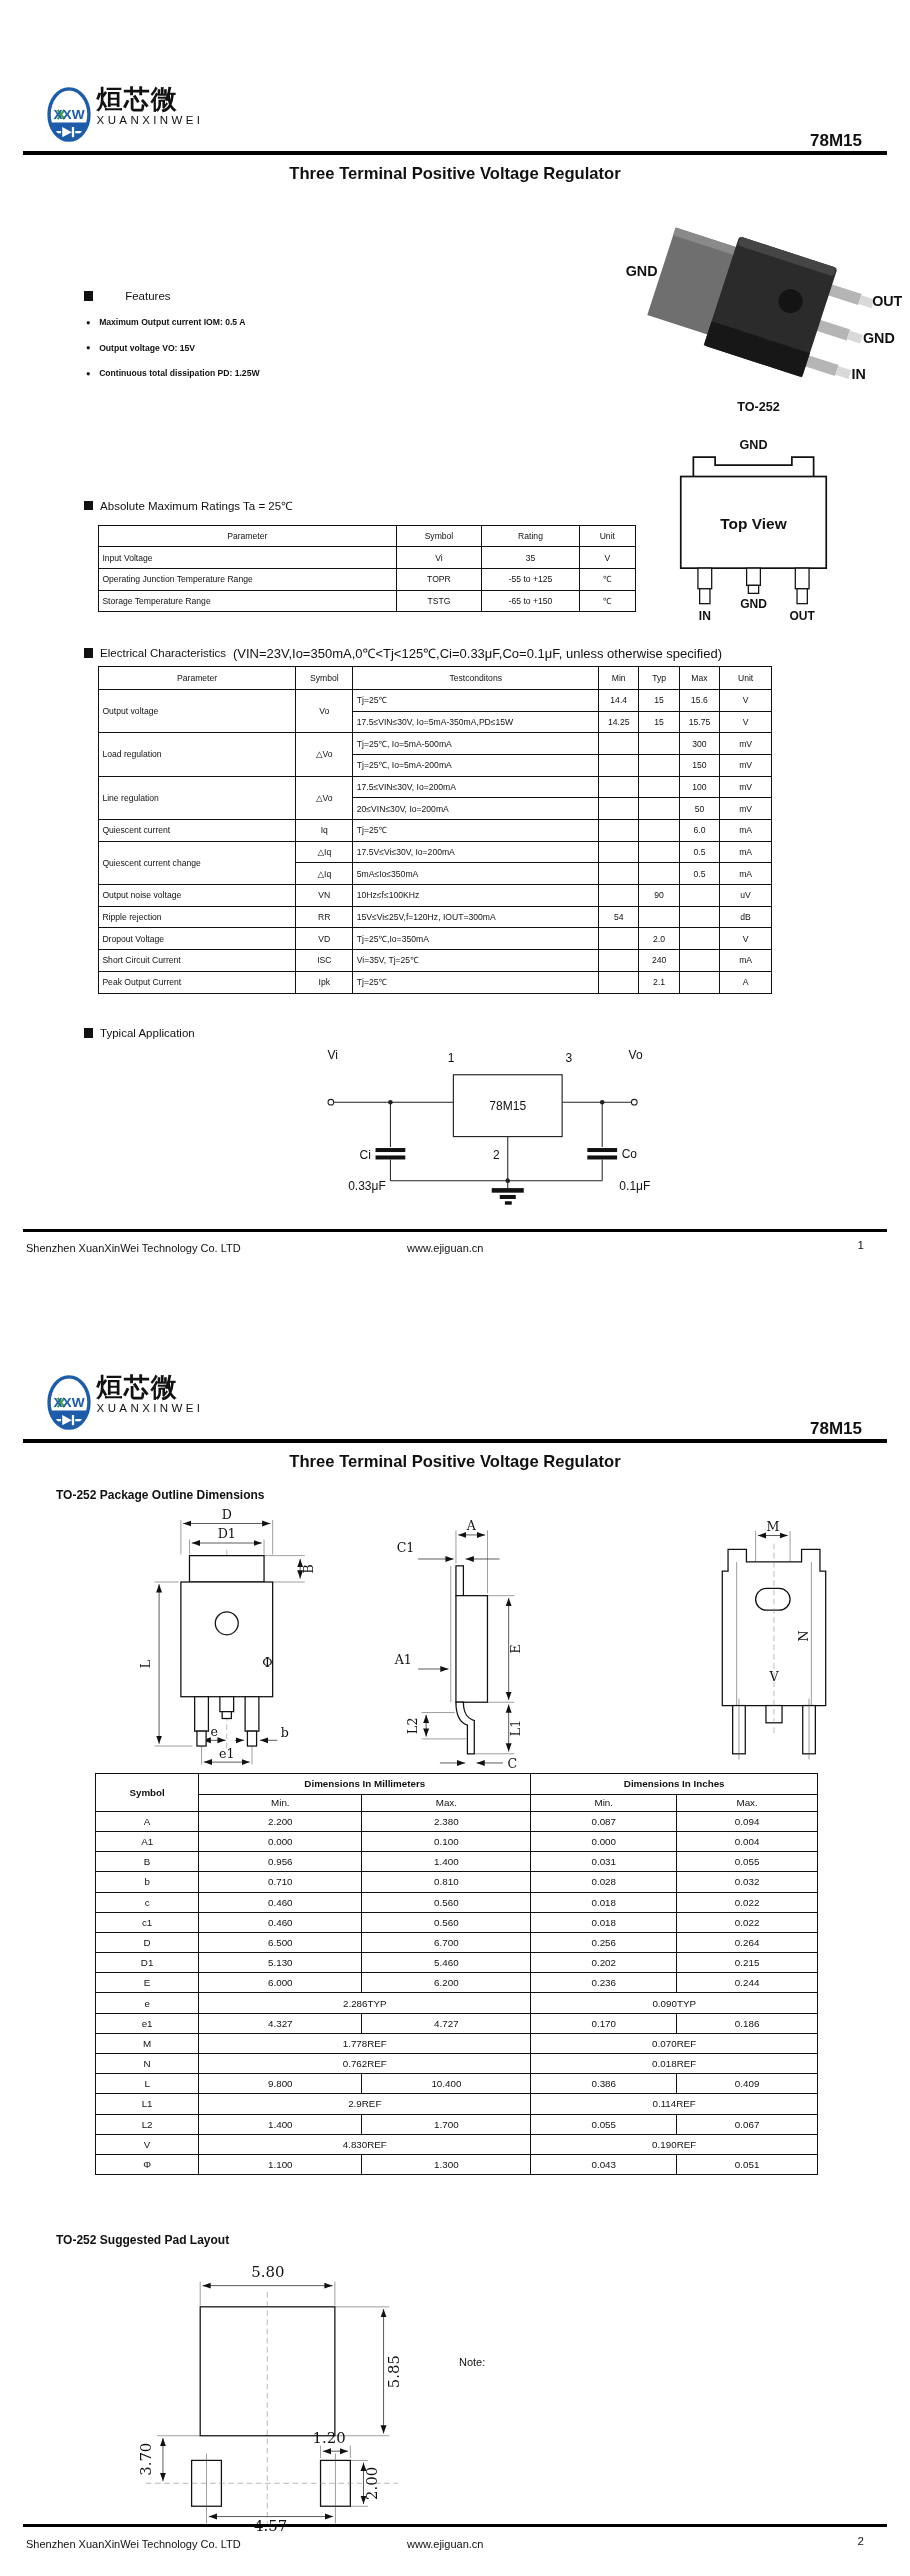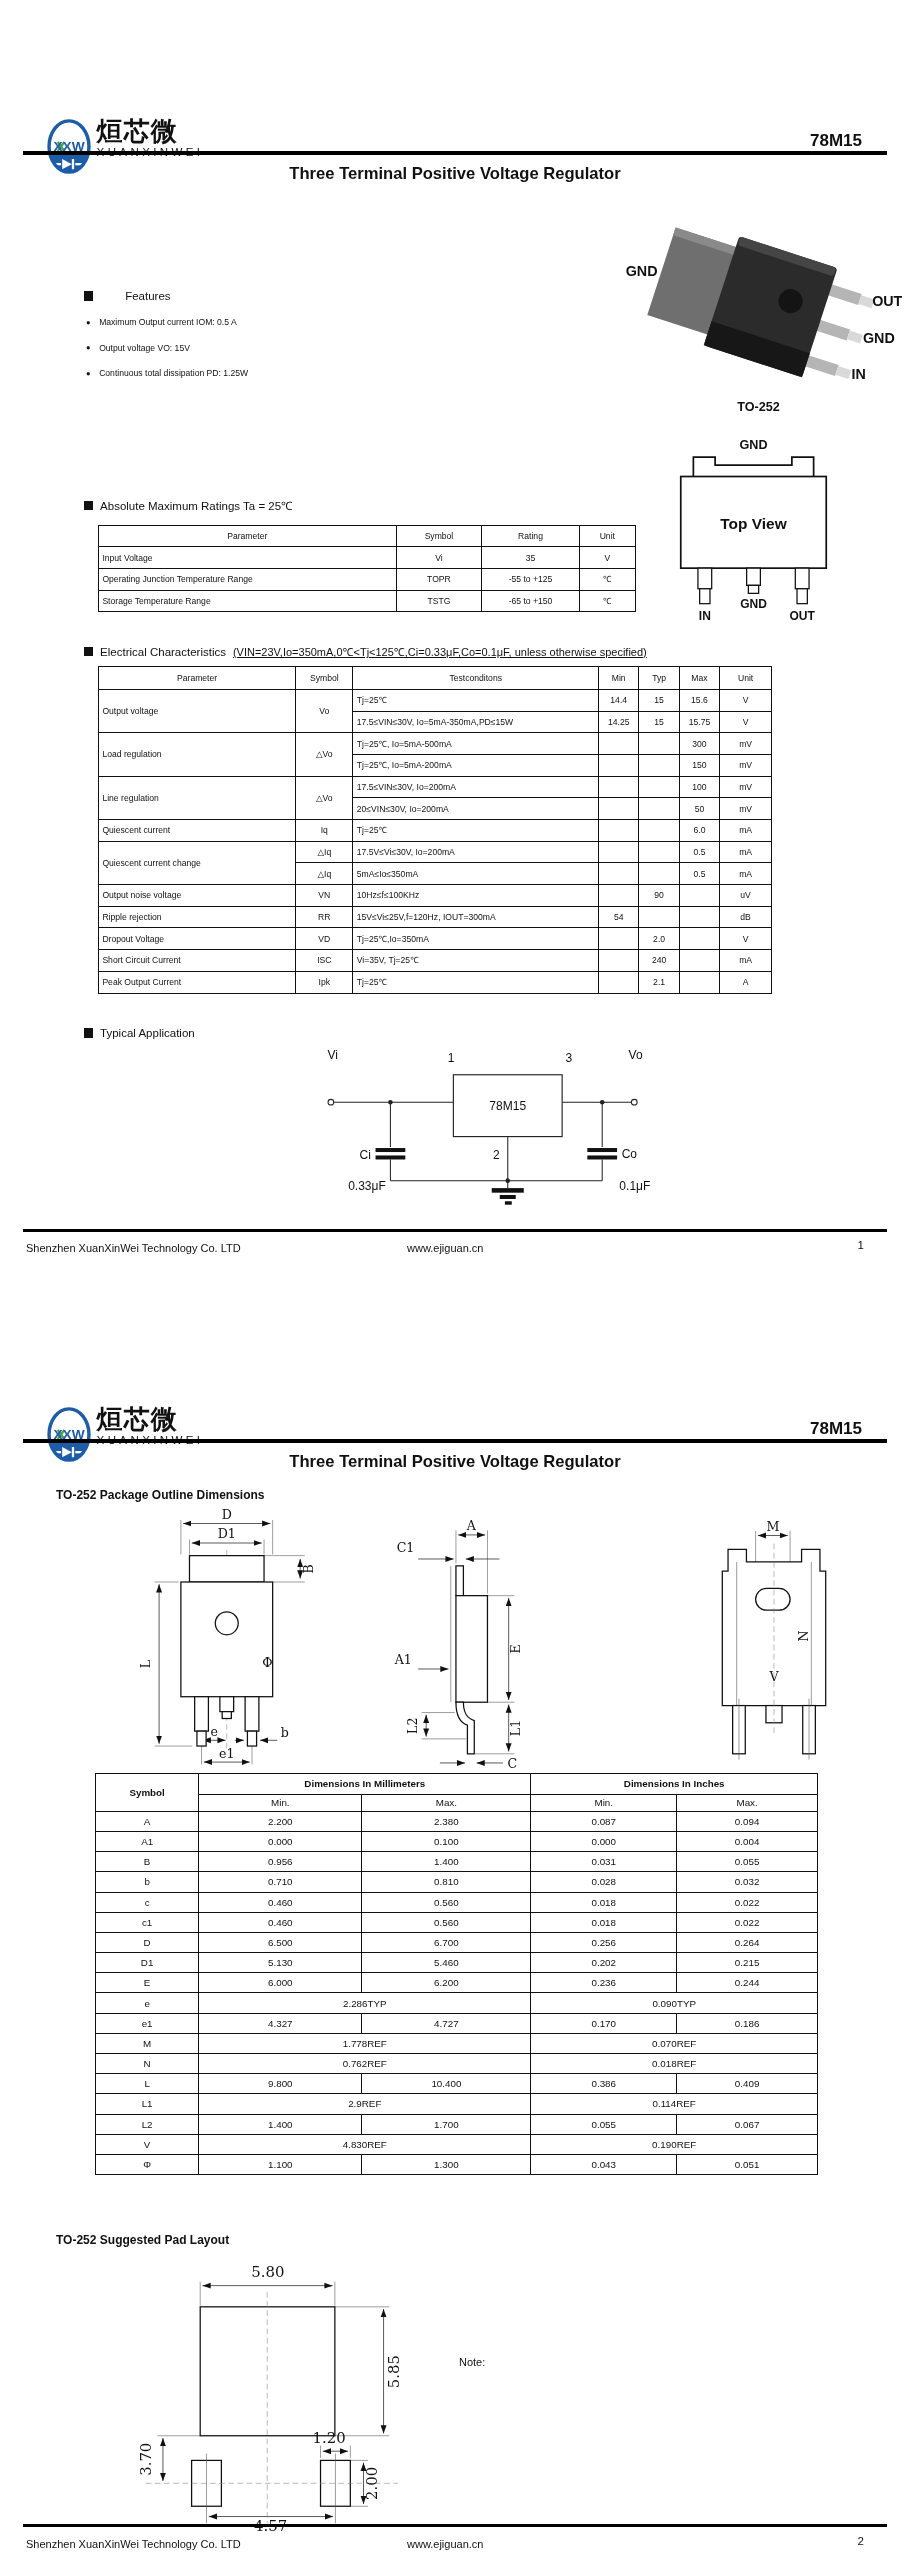--- a/index.html
+++ b/index.html
@@ -1,31 +1,31 @@
 <!DOCTYPE html>
 <html style="font-size:9.2px"><head>
 <meta charset="utf-8">
 <style>
   html,body{margin:0;padding:0;background:#e8e8e8;}
   .doc{width:910px;margin:0 auto;background:#fff;font-family:"Liberation Sans",sans-serif;color:#111;}
   .page{position:relative;width:910px;height:1288px;background:#fff;overflow:hidden;}
   .abs{position:absolute;}
 
   
-  .logo{display:flex;align-items:flex-start;gap:4.6px;margin-top:32px;}
+  .logo{display:flex;align-items:flex-start;gap:4.6px;}
   .logo-cn{font-size:26px;font-weight:bold;line-height:1.05;letter-spacing:1.1px;font-family:"DejaVu Sans",sans-serif;}
   .logo-en{font-size:11.5px;letter-spacing:3.4px;margin-top:1.1px;font-family:"Liberation Sans",sans-serif;}
   .partno{font-size:17px;font-weight:bold;}
   .rule{background:#000;}
   .title{width:100%;text-align:center;font-size:16.6px;font-weight:bold;}
 
   
   .sec-h{display:flex;align-items:center;gap:6.9px;font-size:11.5px;}
   .sq{width:9.2px;height:9.2px;background:#111;flex:0 0 auto;}
-  .cond{font-size:11px;text-decoration:underline;}
+  .cond{font-size:13px;}
   .bold-h{font-size:12px;font-weight:bold;}
 
   
   .feat-list{list-style:none;margin:0;padding:0;}
   .feat-list li{font-size:8.6px;margin-bottom:15.5px;display:flex;align-items:center;}
   .feat-list li::before{content:"●";font-size:7.5px;margin-right:8.6px;}
 
   
   .dtable{border-collapse:collapse;table-layout:fixed;width:100%;background:#fff;}
   .dtable th,.dtable td{border:1.1px solid #111;font-size:8.6px;font-weight:400;text-align:center;padding:0.6px 3.4px;overflow:hidden;white-space:nowrap;}
@@ -90,21 +90,21 @@
     </div>
 
     <div class="abs partno" style="right:48px;top:131px;">78M15</div>
     <div class="abs rule" style="left:23px;right:23px;top:151px;height:4px;"></div>
     <div class="abs title" style="left:0;top:164px;">Three Terminal Positive Voltage Regulator</div>
 
     <div class="abs sec-h" style="left:84px;top:290px;gap:32px;">
       <span class="sq"></span>
       <span>Features</span>
     </div>
-    <ul class="abs feat-list" style="left:86px;top:317px;">
+    <ul class="abs feat-list" style="left:86px;top:317px;font-weight:bold;">
       <li>Maximum Output current IOM: 0.5 A</li>
       <li>Output voltage VO: 15V</li>
       <li>Continuous total dissipation PD: 1.25W</li>
     </ul>
 
     <svg class="abs" style="left:615px;top:219px;" width="287" height="198" viewBox="0 0 500 345">
       <g transform="rotate(18 230 150)">
         <rect x="70" y="60" width="120" height="160" fill="#6f6f6f"></rect>
         <rect x="70" y="60" width="120" height="14" fill="#8a8a8a"></rect>
         <rect x="356" y="70" width="58" height="20" fill="#b5b5b5"></rect>

